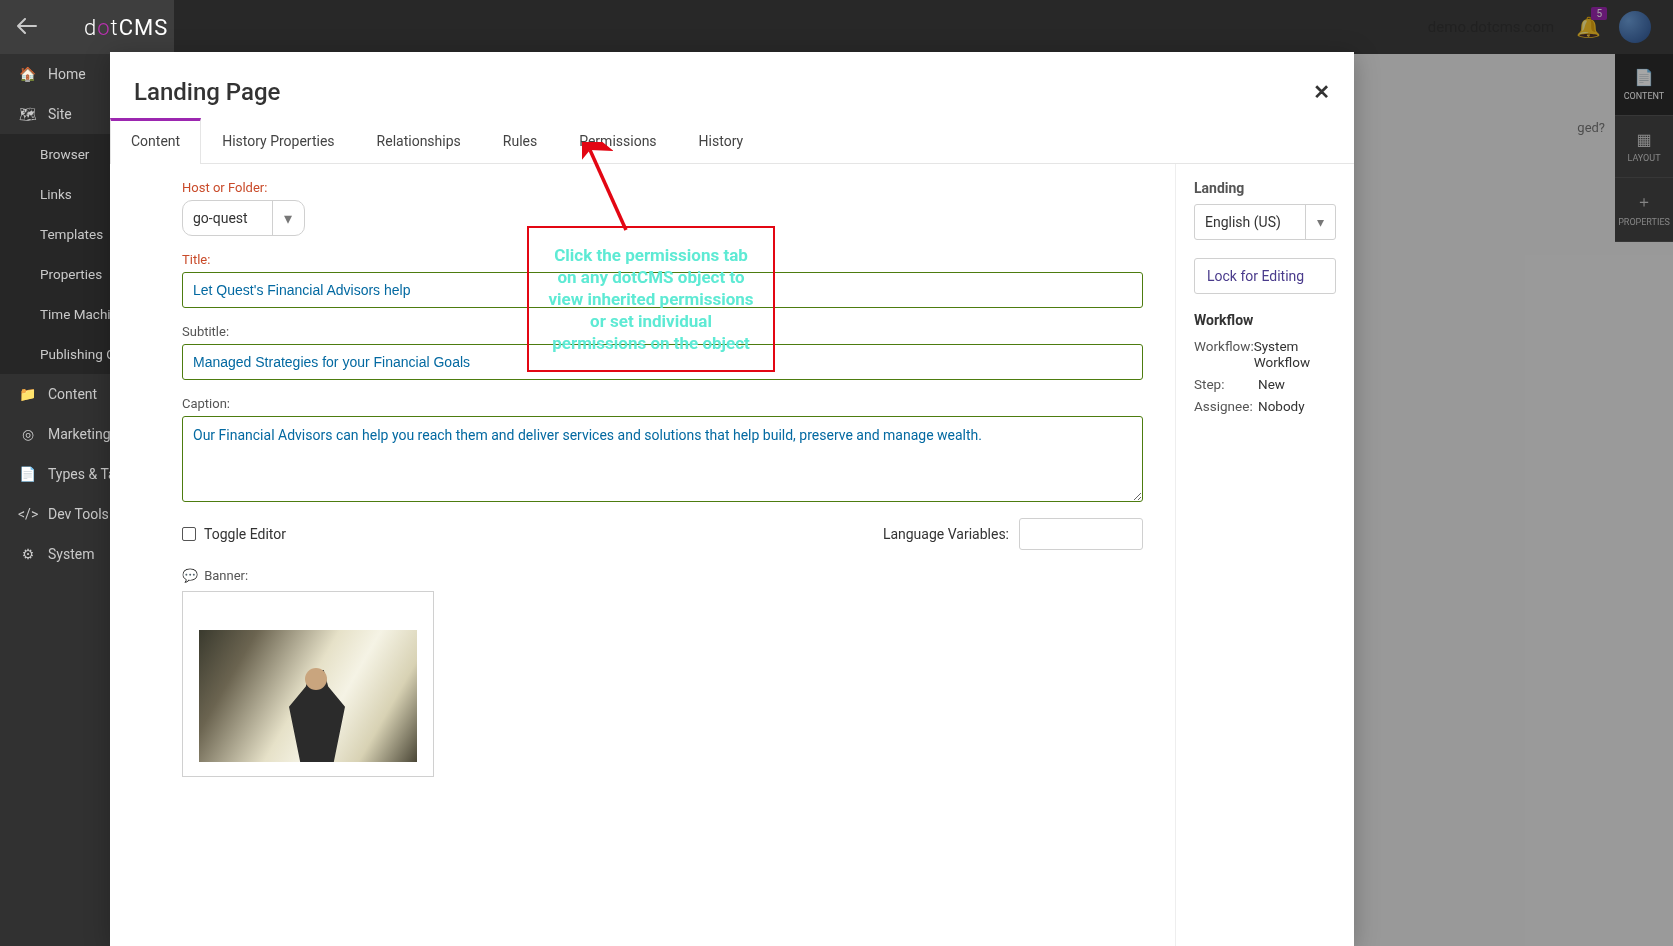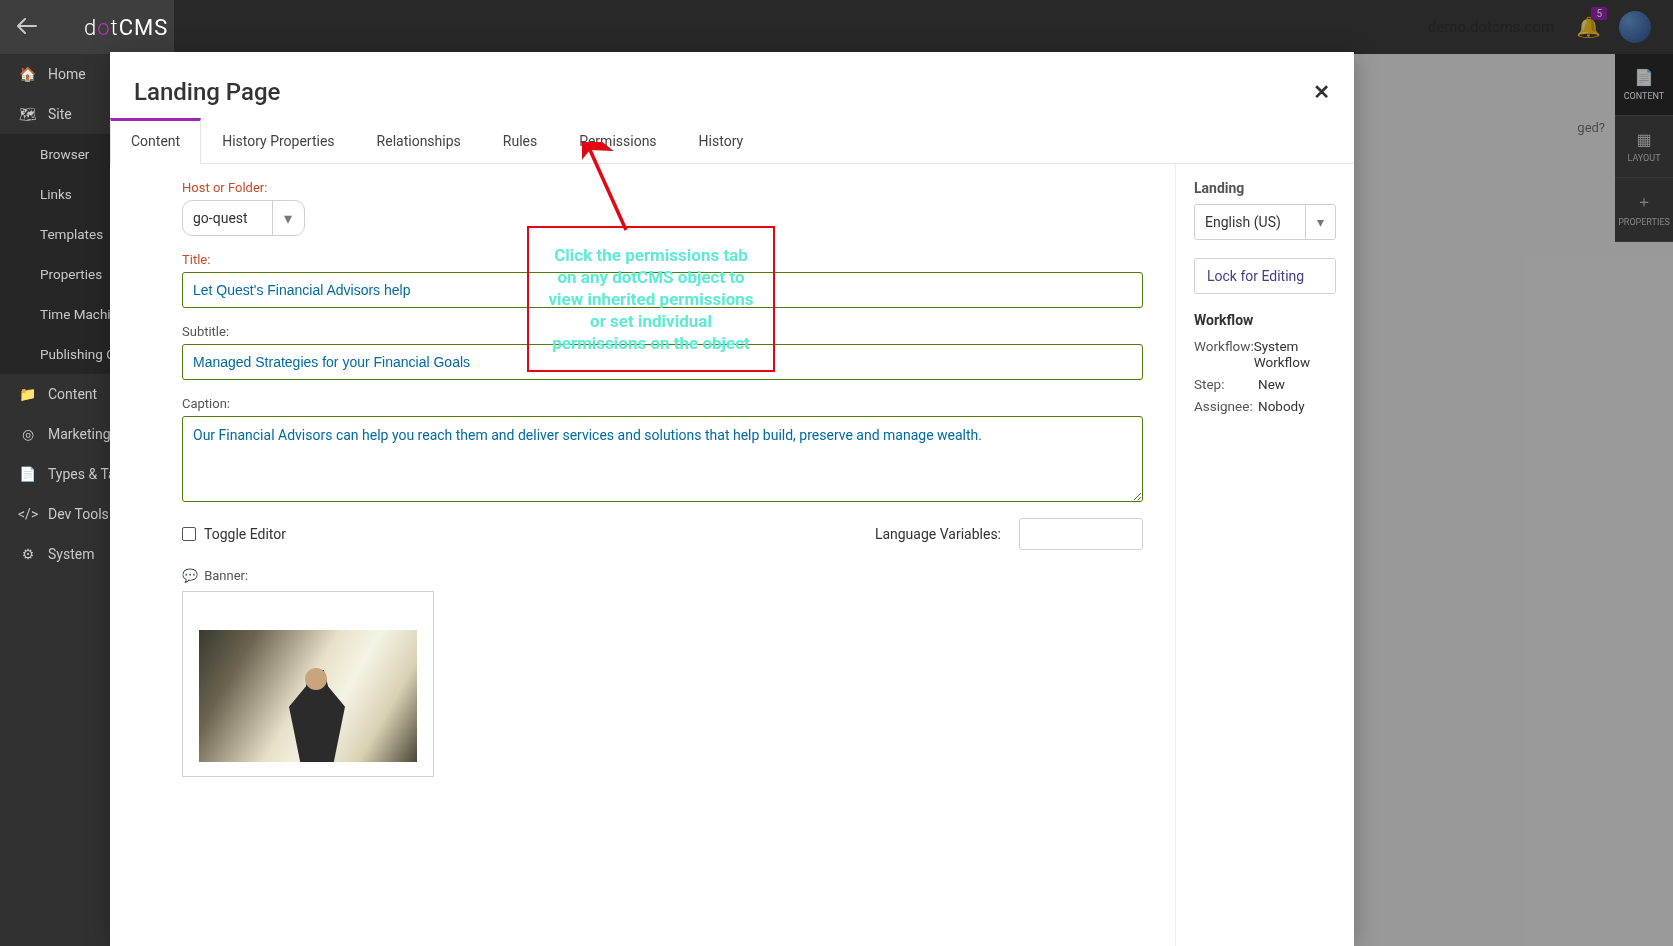--- a/index.html
+++ b/index.html
@@ -294,21 +294,21 @@
   .toggle-row .chk {
     width: 14px; height: 14px;
     border: 1.5px solid #555;
     margin-right: 8px;
     border-radius: 2px;
   }
   .toggle-row .right-inp {
     margin-left: auto;
     display: flex;
     align-items: center;
-    gap: 18px;
+    gap: 10px;
   }
   .toggle-row .right-inp input {
     height: 32px; width: 124px;
     border: 1px solid #d0d0d0;
     border-radius: 3px;
     padding: 0 8px;
   }
   .banner-row .lbl {
     display:flex;
     align-items:center;

